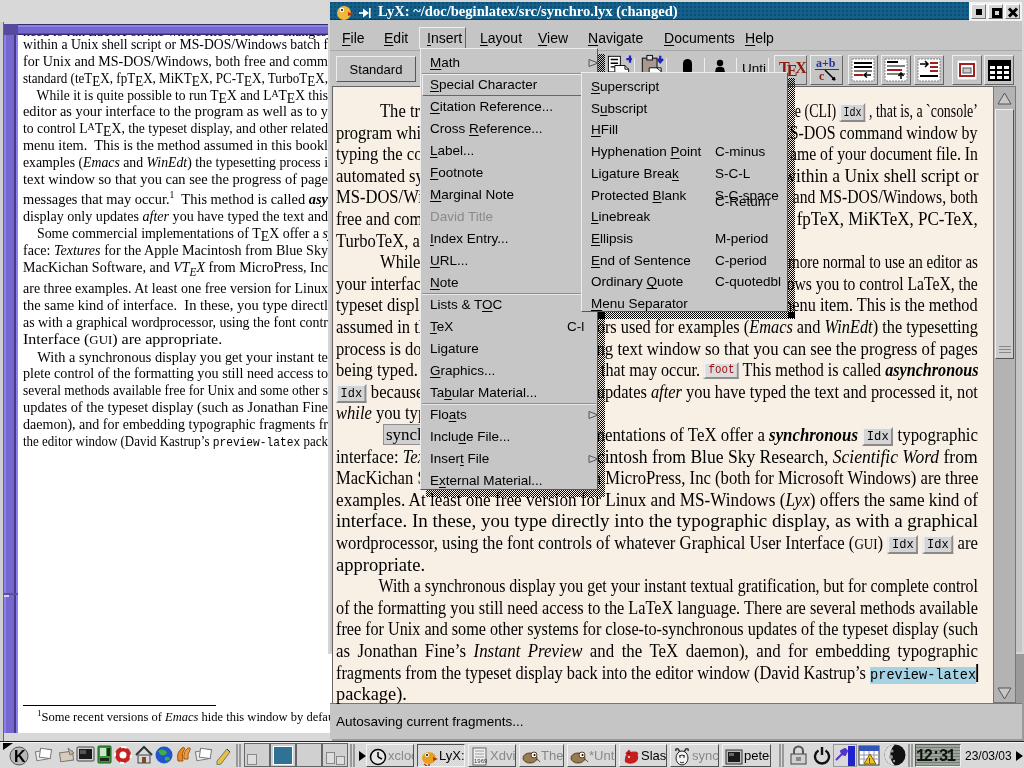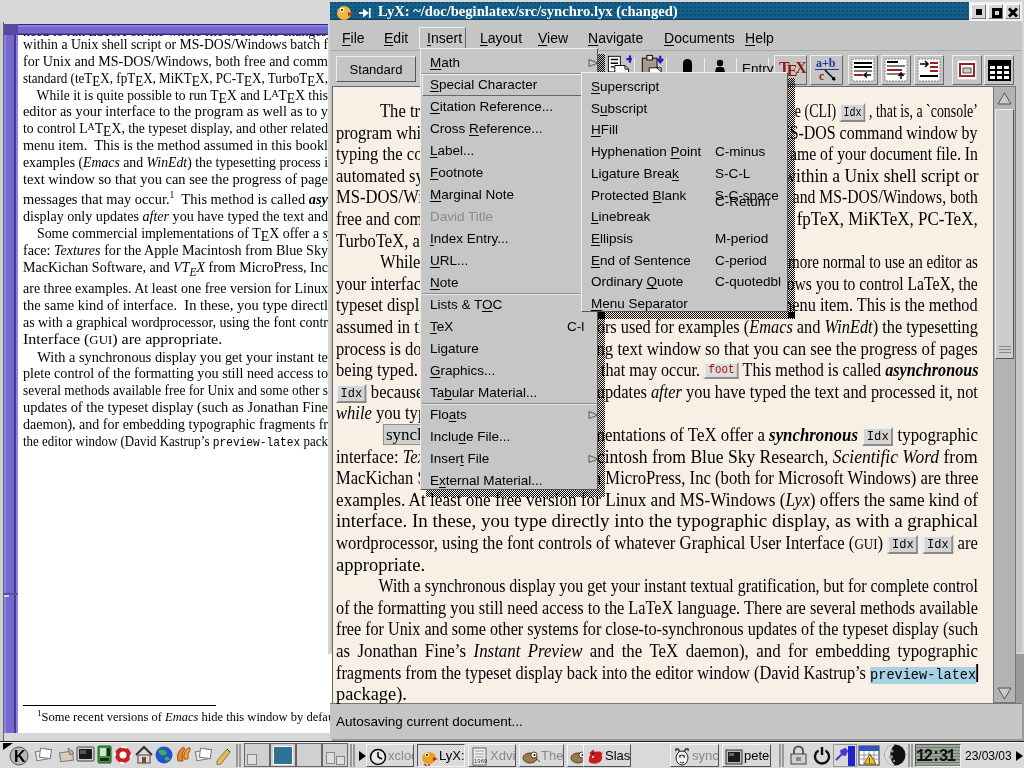--- a/index.html
+++ b/index.html
@@ -161,21 +161,21 @@
 <rect x="2.5" y="4.5" width="16" height="17" fill="#a89890" stroke="#000"></rect>
 <rect x="7.5" y="1.5" width="6" height="5" fill="#ddd" stroke="#000"></rect>
 <path d="M10,15 h13 v7 h-13 z M18,15 l5,4" fill="#fff" stroke="#000"></path>
 <path d="M22,2 v6 M19,5.5 l3,3.5 3,-3.5" fill="none" stroke="#2222bb" stroke-width="2.5"></path>
 </svg>
       <div class="abs" style="left:353px;top:8px;width:9px;height:16px;background:#000;border-radius:5px;"></div>
       <svg class="tbicon" style="left:381px;top:8px" width="18" height="20">
 <circle cx="9" cy="4" r="3.2" fill="#000"></circle>
 <path d="M3,18 L5,9 Q9,6.5 13,9 L15,18 Z" fill="#000"></path>
 </svg>
-      <span class="abs" style="left:412px;top:10px;font-size:13.5px;color:#000">Entry</span>
+      <span class="abs" style="left:412px;top:10px;font-size:13.5px;color:#000">Unti</span>
       <div class="tbbtn" style="left:444px;width:33px">
         <span style="position:absolute;left:4px;top:3px;font-family:'Liberation Serif',serif;font-weight:bold;font-size:16px;letter-spacing:-2px;color:#8b1a10">T<span style="position:relative;top:3px;left:-1px">E</span><span style="position:relative;left:-1px">X</span></span>
       </div>
       <div class="tbbtn" style="left:480px;width:33px">
 <span style="position:absolute;left:5px;top:0px;font-family:'Liberation Serif',serif;font-weight:bold;font-size:12px;color:#223399">a+b</span>
 <div style="position:absolute;left:4px;top:13px;width:24px;height:1px;background:#223399"></div>
 <span style="position:absolute;left:8px;top:13px;font-family:'Liberation Serif',serif;font-weight:bold;font-size:12px;color:#8b1a10">c</span>
 <svg class="abs" style="left:12px;top:12px" width="16" height="16">
           <path d="M2,2 L12,12 M12,12 l-3,-1 M12,12 l-1,-3" stroke="#000" stroke-width="1.5"></path>
         </svg>
@@ -236,21 +236,21 @@
 <div class="abs" style="left:1px;top:22px;width:19px;height:250px;background:#ccc;border-top:1px solid #eee;border-left:1px solid #eee;border-right:1px solid #555;border-bottom:1px solid #555;">
  <div class="abs" style="left:3px;top:236px;width:12px;height:1px;background:#888"></div>
  <div class="abs" style="left:3px;top:239px;width:12px;height:1px;background:#888"></div>
  <div class="abs" style="left:3px;top:242px;width:12px;height:1px;background:#888"></div>
 </div>
 <svg class="abs" style="left:1px;top:597px" width="19" height="18">
         <path d="M9.5,15 L16,4 L3,4 Z" fill="#c8c8c8" stroke="#555"></path>
       </svg>
 </div>
   <div id="lyx-status">
-      <span class="txt">Autosaving current document...</span>
+      <span class="txt">Autosaving current fragments...</span>
     </div>
 </div>
 
 <div id="doctext">
 <div class="dl" id="dl1" style="left:380px;top:101.0px;transform:scaleX(0.9200);transform-origin:0 0;">The traditional way to run LaTeX</div>
 <div class="dr" id="dr1" style="top:101.0px;"><span class="frag" style="display:inline-block;transform:scaleX(0.7726);transform-origin:100% 0;">e (CLI) <span class="idx">Idx</span> , that is, a `console’</span></div>
 <div class="dl" id="dl2" style="left:336px;top:122.6px;transform:scaleX(0.9200);transform-origin:0 0;">program which you run from an M</div>
 <div class="dr" id="dr2" style="top:122.6px;"><span class="frag" style="display:inline-block;transform:scaleX(0.8840);transform-origin:100% 0;"><span class="hid">M</span>S-DOS command window by</span></div>
 <div class="dl" id="dl3" style="left:336px;top:144.2px;transform:scaleX(0.9200);transform-origin:0 0;">typing the command latex followed</div>
 <div class="dr" id="dr3" style="top:144.2px;"><span class="frag" style="display:inline-block;transform:scaleX(0.8747);transform-origin:100% 0;"><span class="hid"></span>ame of your document file. In</span></div>
@@ -462,21 +462,21 @@
     </div>
     <div class="tkbtn" style="left:567px;width:49px">
       <svg class="abs" style="left:2px;top:4px" width="18" height="16">
         <ellipse cx="8" cy="9" rx="7" ry="5" fill="#9a7a50" stroke="#554020"></ellipse>
         <circle cx="12" cy="6" r="3" fill="#fff" stroke="#554020"></circle>
         <circle cx="12.5" cy="6" r="1" fill="#000"></circle>
         <path d="M14,10 q3,1 4,3" stroke="#554020" fill="none"></path>
       </svg>
       <span class="lbl">*Unti</span>
     </div>
-    <div class="tkbtn dark" style="left:583px;width:48px">
+    <div class="tkbtn dark" style="left:619px;width:48px">
       <svg class="abs" style="left:2px;top:3px" width="18" height="18">
         <path d="M3,14 Q2,6 8,4 Q15,2 16,8 Q17,13 12,15 Q7,17 3,14 Z" fill="#c41e1e"></path>
         <path d="M4,6 l3,-3 2,3 M13,4 l3,2" stroke="#c41e1e" stroke-width="2"></path>
         <circle cx="7" cy="9" r="1" fill="#fff"></circle>
       </svg>
       <span class="lbl">Slas</span>
     </div>
     <div class="tkbtn" style="left:670px;width:49px">
       <svg class="abs" style="left:2px;top:2px" width="18" height="20">
         <path d="M3,4 Q2,1 5,2 L7,5 M15,4 Q16,1 13,2 L11,5" stroke="#333" fill="none" stroke-width="1.5"></path>

